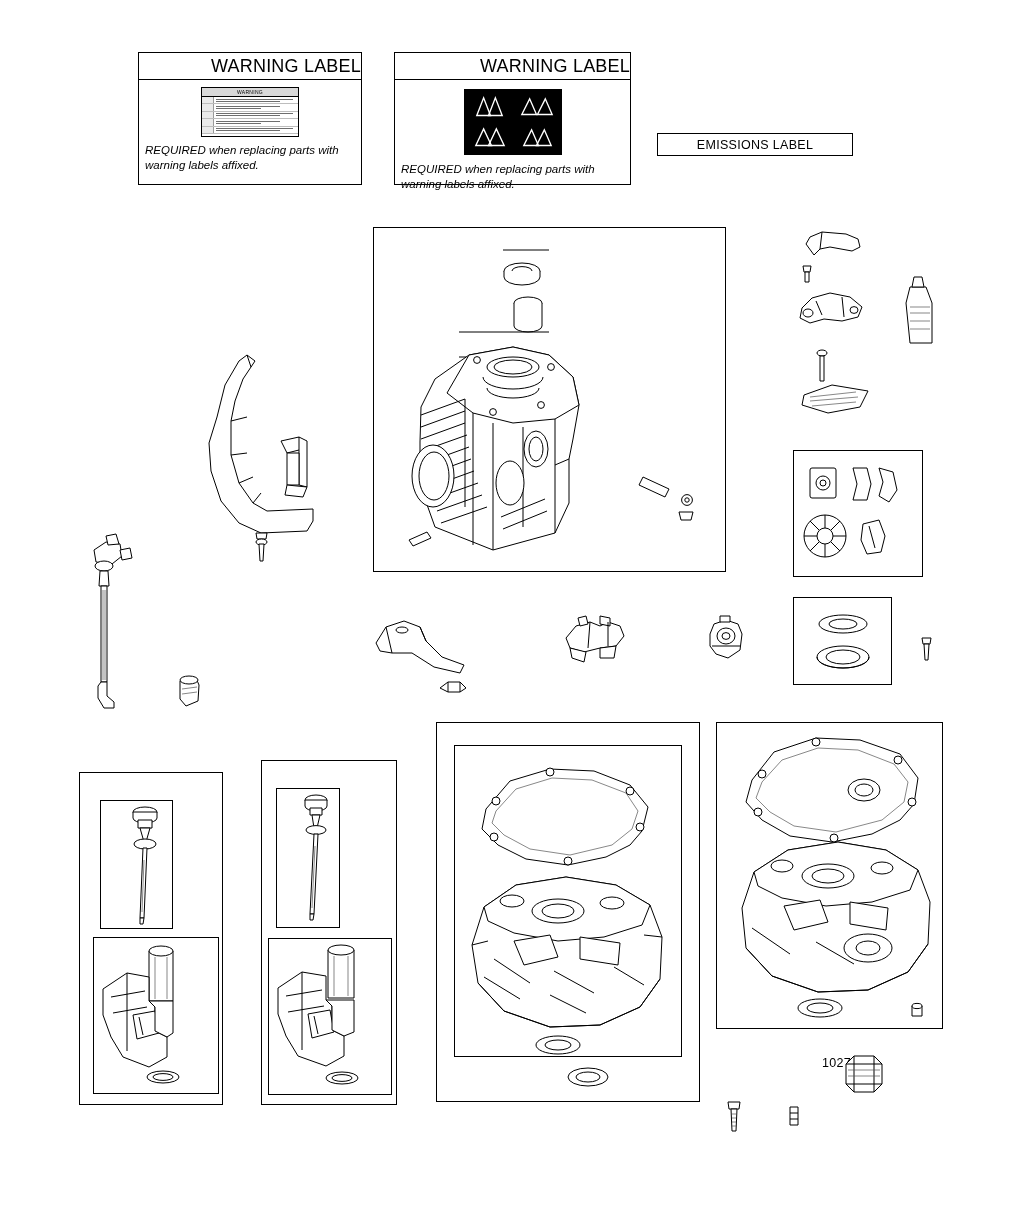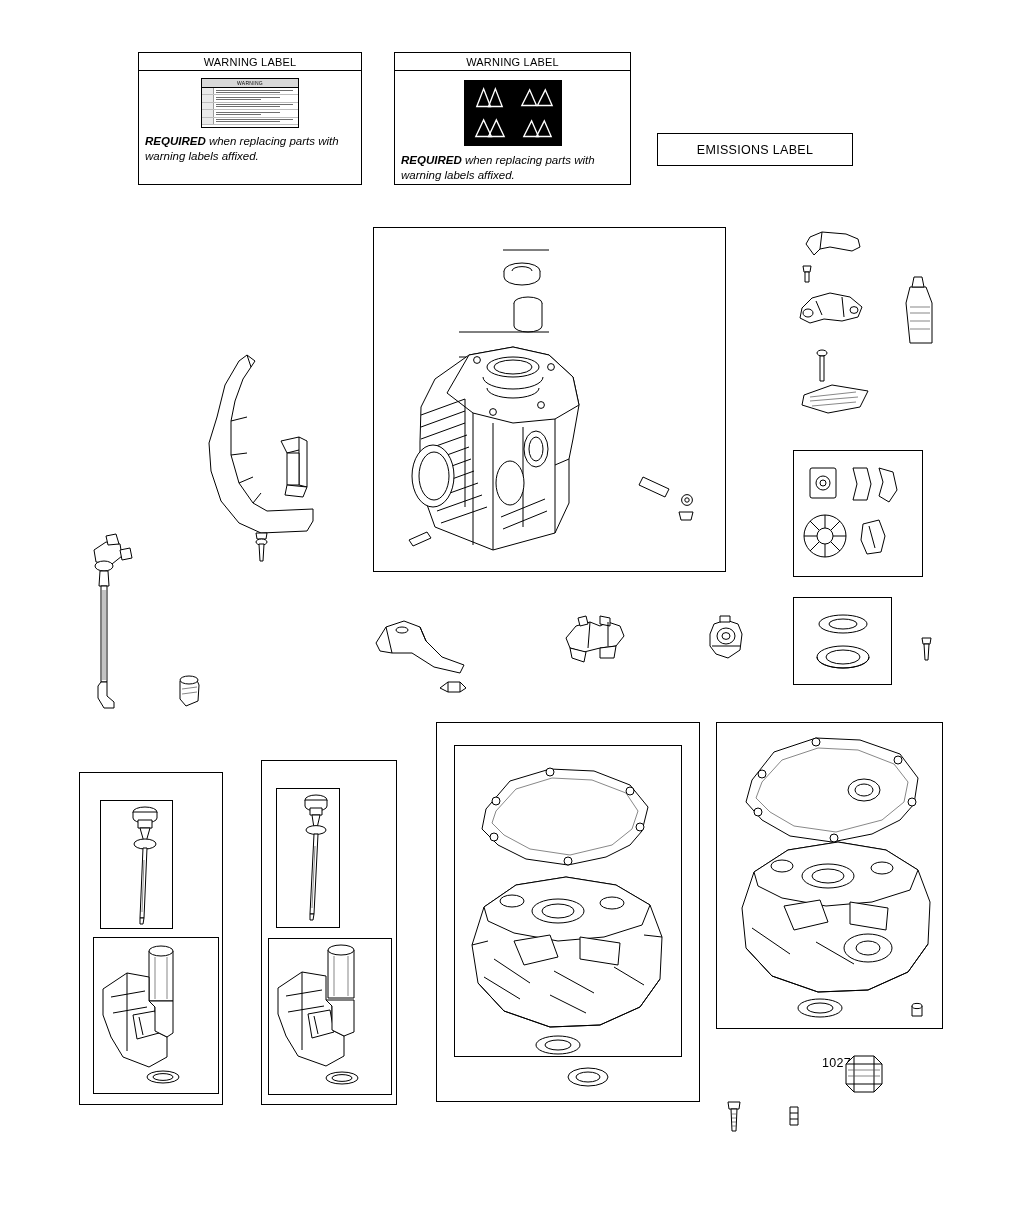--- a/index.html
+++ b/index.html
@@ -22,38 +22,38 @@
     height: 1216px;
   }
   
   .label-box {
     position: absolute;
     border: 1px solid #000;
     background: #fff;
     box-sizing: border-box;
   }
   .label-box .lb-title {
-    text-align: center;
-    font-size: 11px;
+    text-align: right;
+    font-size: 18px;
     letter-spacing: .2px;
     padding: 3px 0 2px 0;
     border-bottom: 1px solid #000;
   }
   .label-box .lb-body {
     padding: 4px 6px 5px 6px;
   }
   .lb-note {
     font-size: 11.5px;
     font-style: italic;
     line-height: 1.28;
     text-align: left;
   }
   .lb-note b {
     font-style: italic;
-    font-weight: bold;
+    font-weight: normal;
   }
   
   .decal1 {
     width: 96px;
     height: 48px;
     margin: 3px auto 6px auto;
     border: 1px solid #000;
     background: #fff;
     position: relative;
     overflow: hidden;
@@ -236,21 +236,21 @@
           </g>
             </svg>
         </div>
       </div>
       <div class="lb-note">
         <b>REQUIRED</b><span> when replacing parts with warning labels affixed.</span>
       </div>
     </div>
   </div>
 
-  <div class="emissions" style="left:657px; top:133px; width:196px; height:33px;">
+  <div class="emissions" style="left:657px; top:133px; width:196px; height:23px;">
     <span>EMISSIONS LABEL</span>
   </div>
 
   <div class="frame" style="left:373px; top:227px; width:353px; height:345px;"></div>
 
   <svg class="art" style="left:373px; top:227px;" width="353" height="345" viewBox="0 0 353 345">
     <g class="ln">
 
       <line x1="130" y1="23" x2="176" y2="23"></line>
       <ellipse cx="149" cy="44" rx="18" ry="8" class="fillw"></ellipse>

